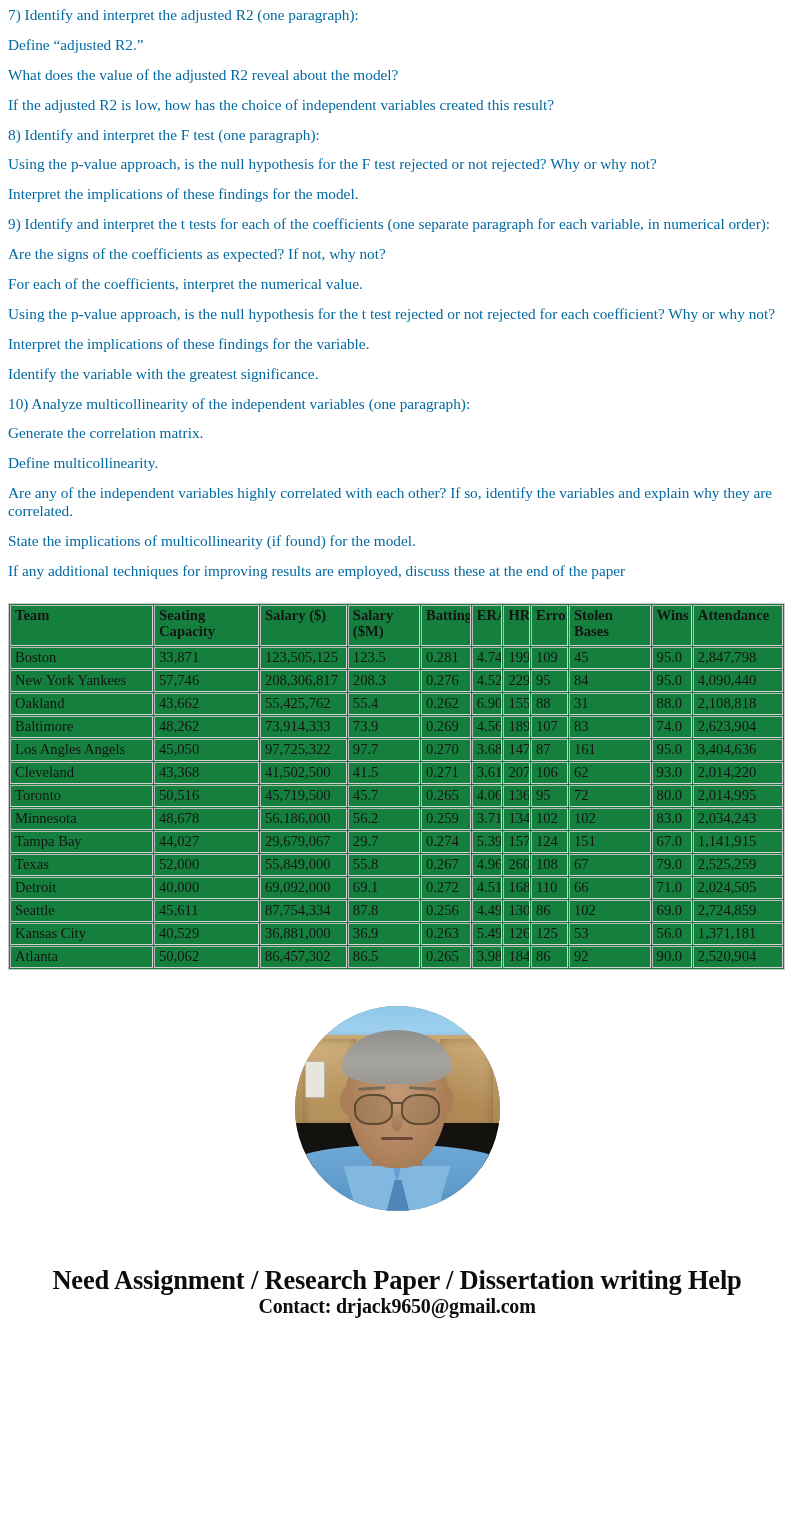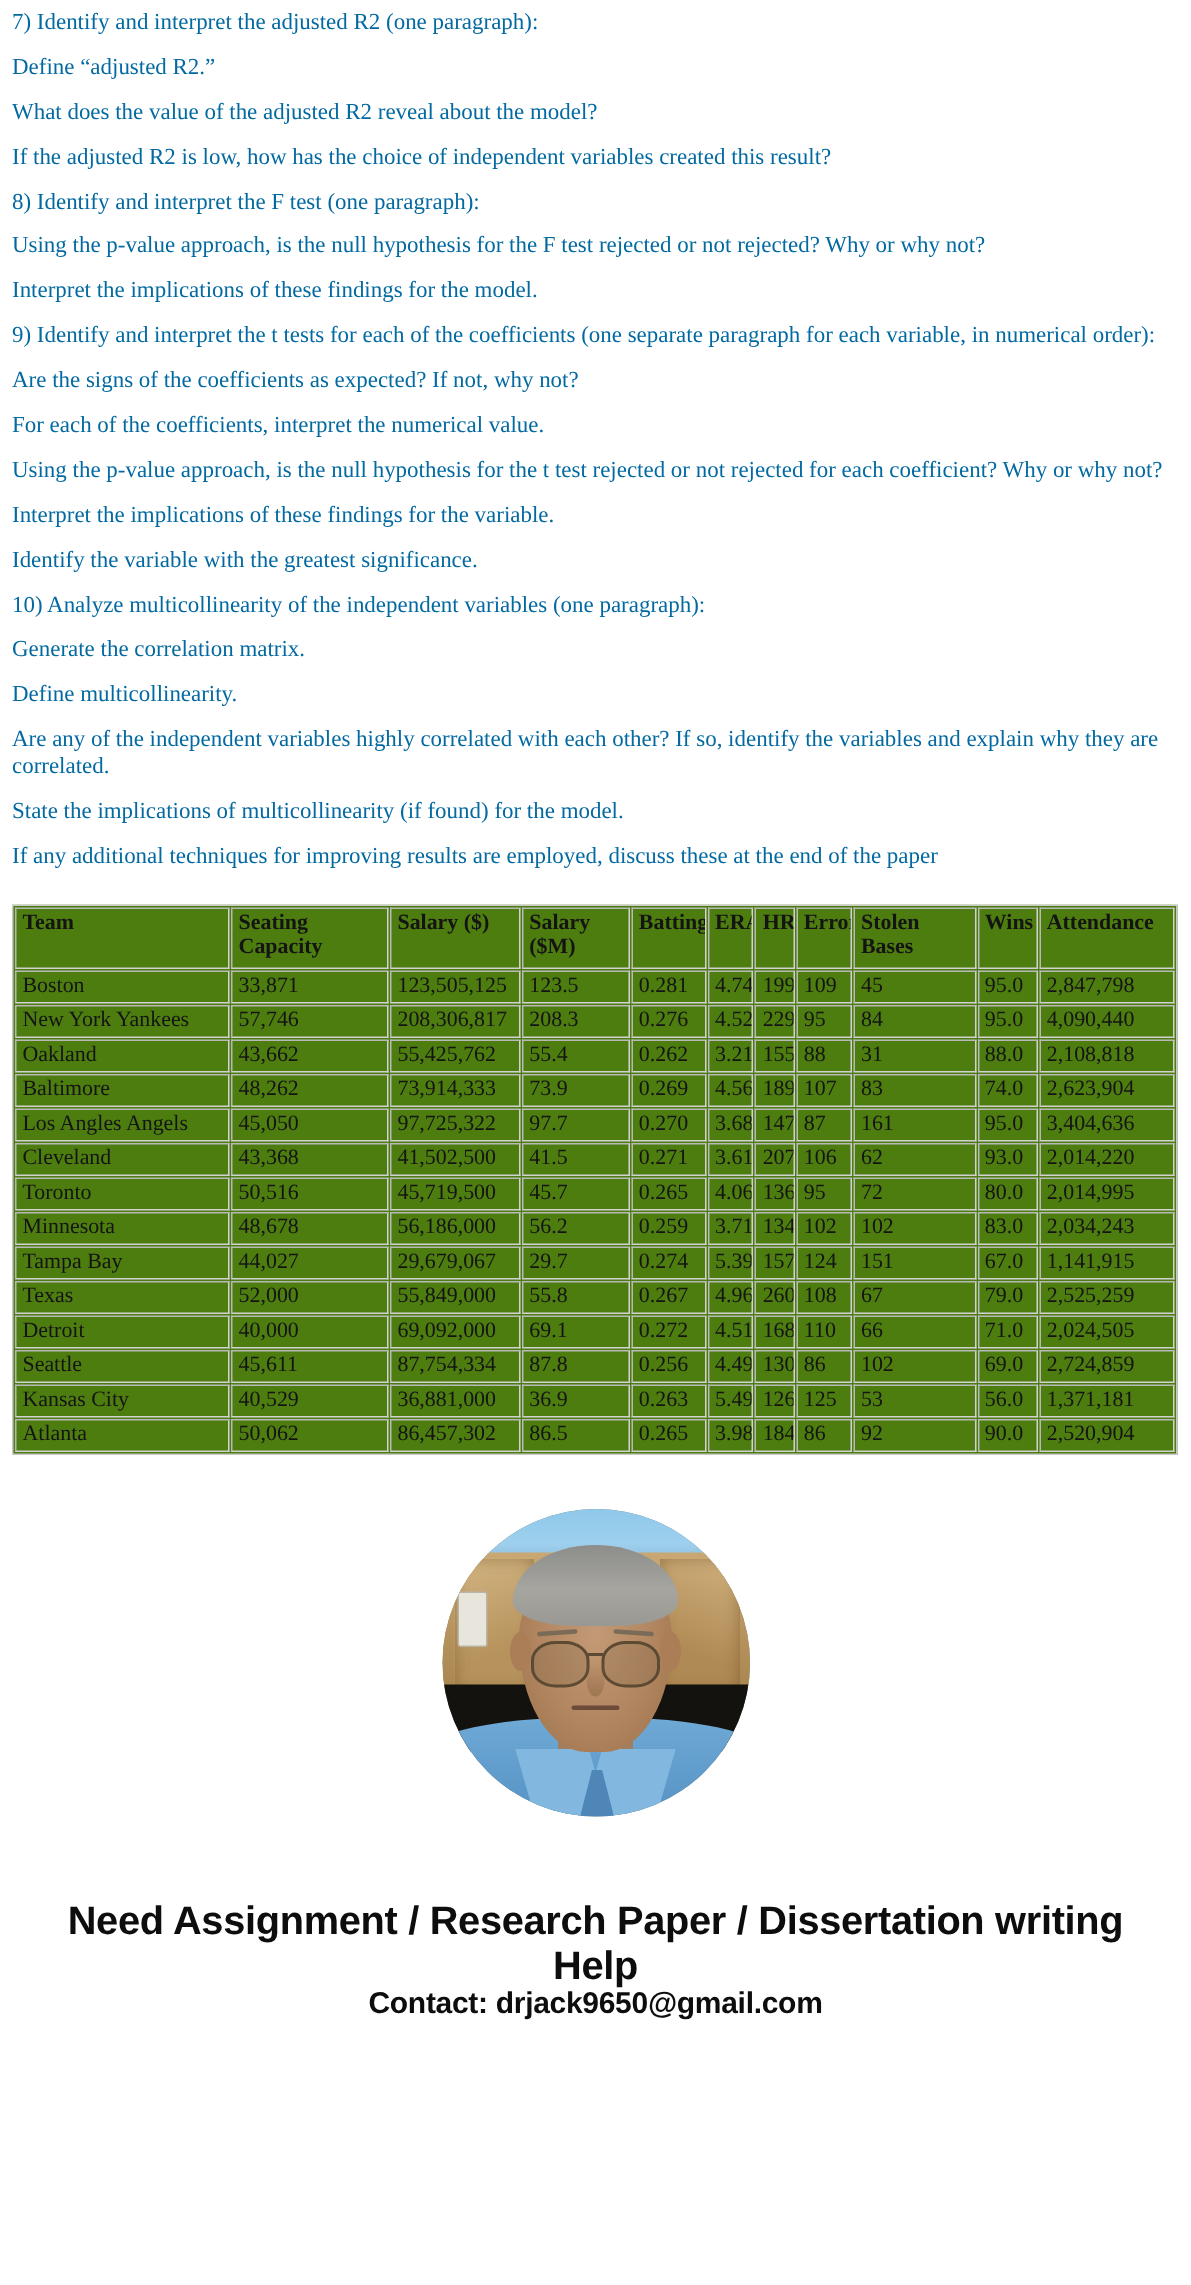--- a/index.html
+++ b/index.html
@@ -39,21 +39,21 @@
   .table-wrap {
     margin: 17px 0 0 8px;
     width: 778px;
     height: 385px;
     overflow: hidden;
   }
   table.stats {
     border-collapse: separate;
     border-spacing: 1px;
     border: 1px solid #c9c9c9;
-    background: #4d7c0f;
+    background: #15803d;
     font-size: 14.6px;
     table-layout: fixed;
     width: 777px;
   }
   table.stats th,
   table.stats td {
     border: 1px solid #d2d2d2;
     border-top-color: #b8b8b8;
     border-left-color: #b8b8b8;
     padding: 1px 3px 2px 4px;
@@ -182,21 +182,21 @@
     background: linear-gradient(180deg, rgba(160,120,85,0) 0%, rgba(140,100,66,.55) 100%);
     border-radius: 0 0 50% 50%; }
   .av-mouth { position: absolute; left: 42%; top: 64%; width: 16%; height: 2.6px;
     background: #6e4a3a; border-radius: 2px; }
 
   
   .promo {
     margin-top: 54px;
     padding: 0 14px;
     text-align: center;
-    font-family: Liberation Sans, sans-serif;
+    font-family: Liberation Serif, serif;
     font-weight: bold;
     color: #0d0d0d;
   }
   .promo-line1 {
     font-size: 26.5px;
     line-height: 1.14;
     letter-spacing: -0.2px;
   }
   .promo-line2 {
     font-size: 20px;
@@ -287,21 +287,21 @@
             <td>84</td>
             <td>95.0</td>
             <td>4,090,440</td>
           </tr>
           <tr>
             <td>Oakland</td>
             <td>43,662</td>
             <td>55,425,762</td>
             <td>55.4</td>
             <td>0.262</td>
-            <td>3.21</td>
+            <td>6.90</td>
             <td>155</td>
             <td>88</td>
             <td>31</td>
             <td>88.0</td>
             <td>2,108,818</td>
           </tr>
           <tr>
             <td>Baltimore</td>
             <td>48,262</td>
             <td>73,914,333</td>

